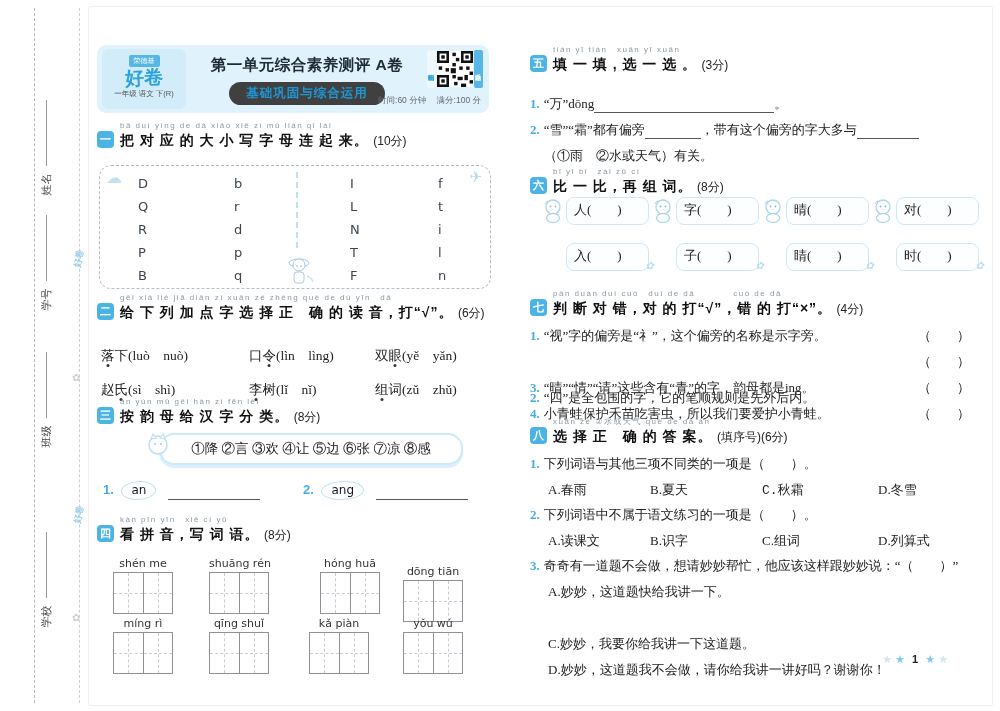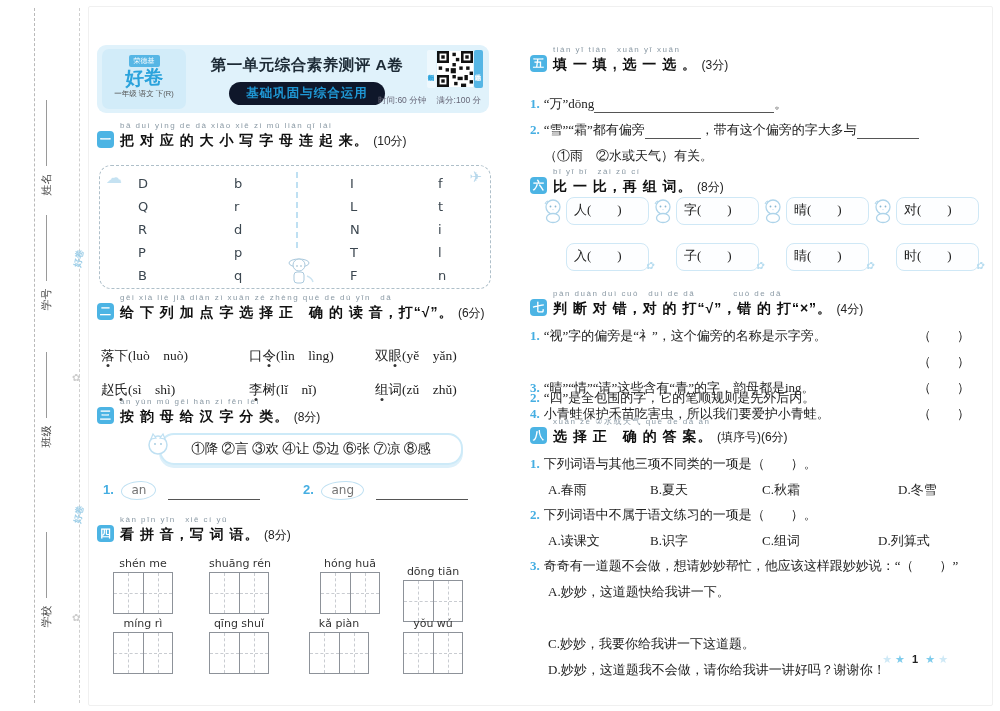--- a/index.html
+++ b/index.html
@@ -22,21 +22,21 @@
   #pageR{left:530px;width:448px;height:650px;}
 
   
   .hcard{position:absolute;left:0;top:0;width:392px;height:68px;background:#e0f2fb;border-radius:9px;}
   .logo{position:absolute;left:5px;top:4px;width:84px;height:60px;background:#d2ecf9;border-radius:7px;text-align:center;}
   .badge{display:inline-block;margin-top:4px;background:#56b6e5;color:#fff;font-size:7px;padding:1px 5px;border-radius:2px;}
   .brand{display:block;font-size:19px;font-weight:bold;color:#2ba3dc;line-height:20px;transform:rotate(-4deg);
          font-family:"DejaVu Sans",sans-serif;}
   .edition{display:block;font-size:7.5px;color:#555;margin-top:2px;}
   .htitle{position:absolute;left:96px;top:10px;width:228px;text-align:center;font-size:15.5px;font-weight:bold;color:#1d2b36;letter-spacing:.5px;}
-  .hsub{position:absolute;left:132px;top:37px;width:156px;background:#0f172a;border-radius:12px;text-align:center;
+  .hsub{position:absolute;left:132px;top:37px;width:156px;background:#404040;border-radius:12px;text-align:center;
         font-size:12.5px;font-weight:bold;color:#1f97d4;padding:3px 0;letter-spacing:1px;}
   .qrwrap{position:absolute;right:6px;top:5px;display:flex;align-items:stretch;height:38px;}
   .qrside{writing-mode:vertical-rl;font-size:6.5px;line-height:9px;text-align:center;}
   .qrL{color:#2ba3dc;background:#eef8fd;border-radius:2px;padding:1px 0;}
   .qrR{color:#fff;background:#56b6e5;border-radius:2px;padding:1px 0;}
   .hmeta{position:absolute;right:8px;top:50px;font-size:8.5px;color:#667;}
   .hmeta span{margin-left:8px;}
 
   
   .sec{position:absolute;display:flex;align-items:flex-end;gap:6px;white-space:nowrap;}
@@ -60,21 +60,21 @@
   .dotted::after{content:"";position:absolute;left:50%;bottom:-4px;width:3px;height:3px;background:#333;border-radius:50%;transform:translateX(-50%);}
 
   
   .pill{position:absolute;left:62px;top:388px;width:300px;height:28px;background:#fff;border:2px solid #cdeaf8;
         border-radius:15px;box-shadow:0 3px 0 #ddf0fa;text-align:center;line-height:28px;
         font-family:"Liberation Serif",serif;font-size:13.5px;color:#222;white-space:nowrap;}
   .catface{position:absolute;left:-16px;top:-4px;}
   .s3row{position:absolute;top:436px;font-size:13px;}
   .qnum{color:#45aee2;font-weight:bold;margin-right:4px;}
   .blob{display:inline-block;border:1.5px solid #bfe0f2;border-radius:58% 42% 55% 45%/55% 48% 52% 45%;
-        padding:1px 9px 2px;font-family:"DejaVu Sans",sans-serif;font-size:12px;color:#737373;background:#fff;}
+        padding:1px 9px 2px;font-family:"DejaVu Sans",sans-serif;font-size:12px;color:#0f172a;background:#fff;}
   .blankline{display:inline-block;border-bottom:1px solid #555;height:13px;vertical-align:bottom;}
 
   
   .w4{position:absolute;width:60px;text-align:center;}
   .w4 .lab{display:block;font-size:11px;color:#333;margin-bottom:2px;font-family:"DejaVu Sans",sans-serif;white-space:nowrap;margin-top:12px;}
   .tzg{display:flex;width:58px;height:40px;border:1px solid #8d9299;background:#fff;margin:0 auto;}
   .tzg .cell{flex:1;position:relative;border-right:1px solid #8d9299;}
   .tzg .cell:last-child{border-right:none;}
   .tzg .cell::before{content:"";position:absolute;left:0;right:0;top:50%;border-top:1px dashed #c9ccd1;}
   .tzg .cell::after{content:"";position:absolute;top:0;bottom:0;left:50%;border-left:1px dashed #c9ccd1;}
@@ -421,22 +421,22 @@
 
     <div class="sec" style="left:0;top:372px;">
       <span class="snum">八</span>
       <span class="shead"><span class="py">xuǎn zé ②水或天气 què de dá àn</span>
         <span class="ti">选 择 正　确 的 答 案。</span>
         <span class="sc">(填序号)(6分)</span></span>
     </div>
     <div class="qline" style="left:0;top:410px;"><span class="qnum">1.</span><span>下列词语与其他三项不同类的一项是（　　）。</span></div>
     <span class="opt" style="left:18px;top:436px;">A.春雨</span>
     <span class="opt" style="left:120px;top:436px;">B.夏天</span>
-    <span class="opt" style="left:232px;top:436px;">C.秋霜</span>
-    <span class="opt" style="left:368px;top:436px;">D.冬雪</span>
+    <span class="opt" style="left:232px;top:436px;font-family:Liberation Mono, monospace;">C.秋霜</span>
+    <span class="opt" style="left:348px;top:436px;">D.冬雪</span>
     <div class="qline" style="left:0;top:461px;"><span class="qnum">2.</span><span>下列词语中不属于语文练习的一项是（　　）。</span></div>
     <span class="opt" style="left:18px;top:487px;">A.读课文</span>
     <span class="opt" style="left:120px;top:487px;">B.识字</span>
     <span class="opt" style="left:232px;top:487px;">C.组词</span>
     <span class="opt" style="left:348px;top:487px;">D.列算式</span>
     <div class="qline" style="left:0;top:512px;"><span class="qnum">3.</span><span>奇奇有一道题不会做，想请妙妙帮忙，他应该这样跟妙妙说：“（　　）”</span></div>
     <span class="opt" style="left:18px;top:538px;">A.妙妙，这道题快给我讲一下。</span>
     <span class="opt" style="left:18px;top:590px;">C.妙妙，我要你给我讲一下这道题。</span>
     <span class="opt" style="left:18px;top:616px;">D.妙妙，这道题我不会做，请你给我讲一讲好吗？谢谢你！</span>
 

